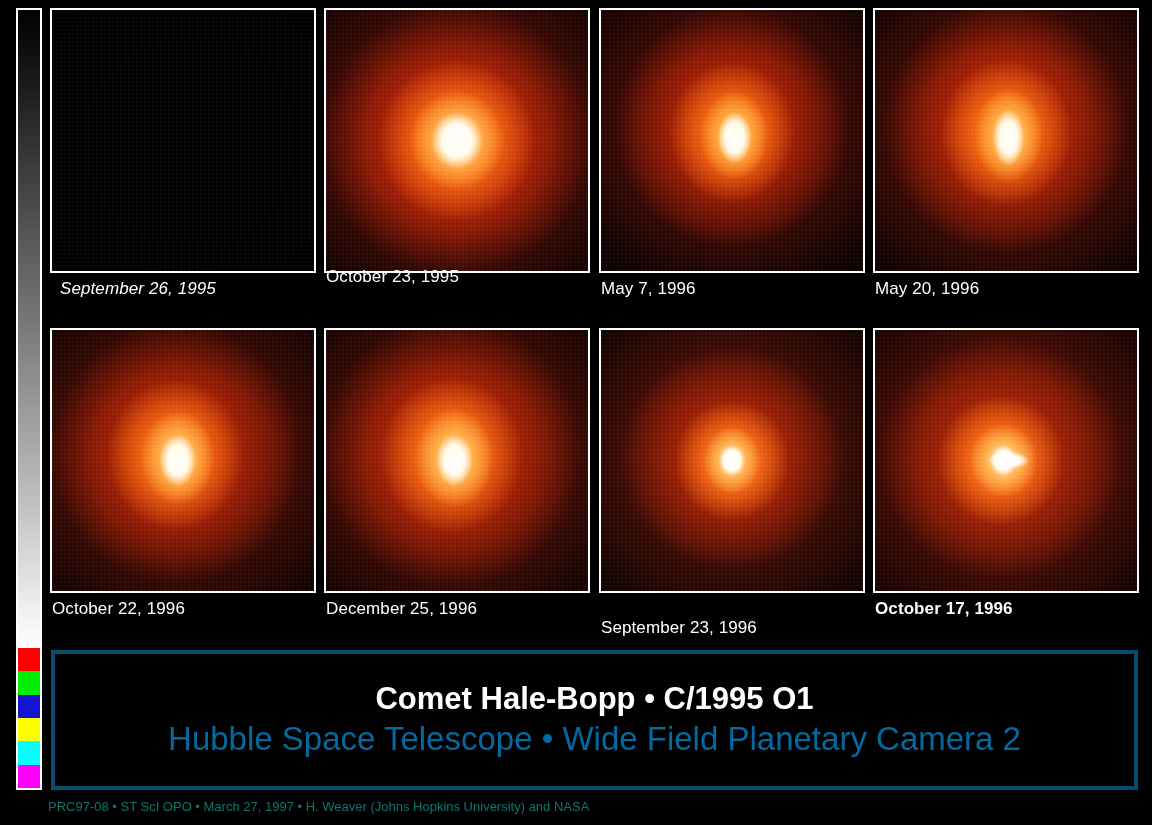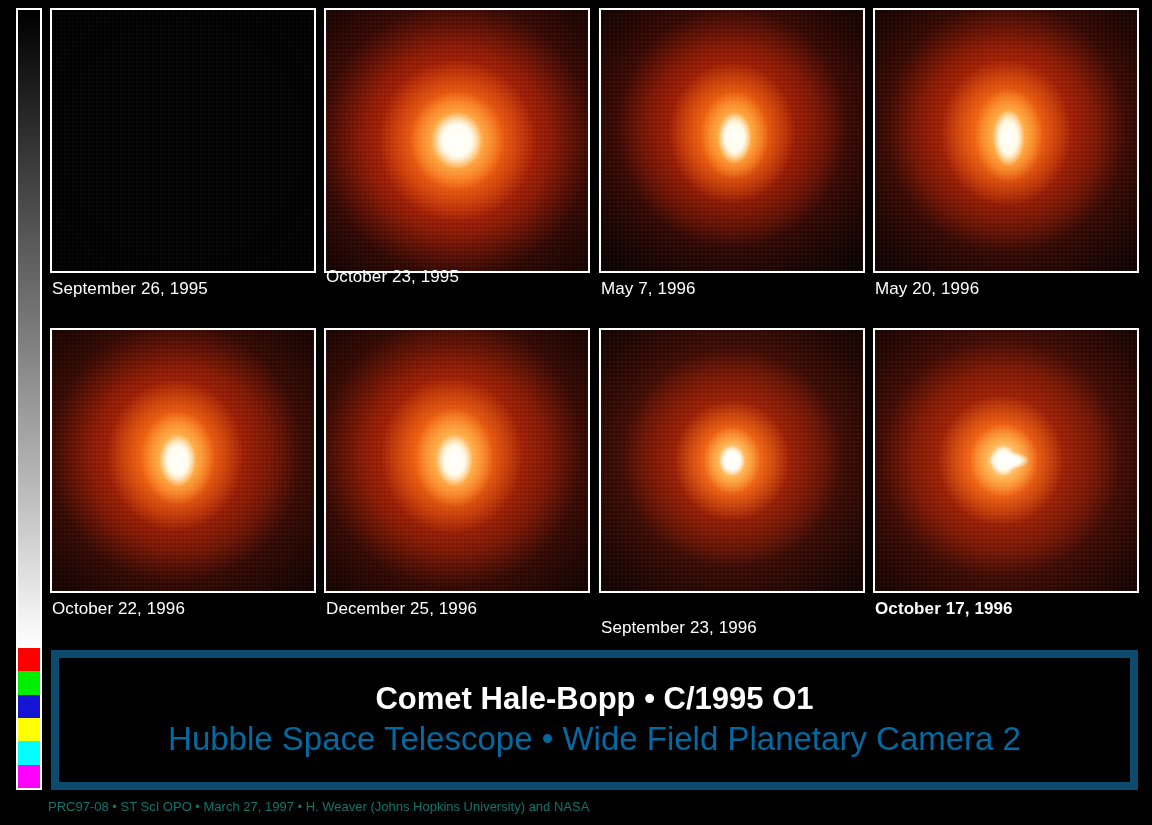--- a/index.html
+++ b/index.html
@@ -93,21 +93,21 @@
     white-space: nowrap;
   }
 
   
   #titlebox {
     position: absolute;
     left: 51px;
     top: 650px;
     width: 1087px;
     height: 140px;
-    border: 8px solid #0c4a6e;
+    border: 4px solid #0c4a6e;
     box-sizing: border-box;
     background: #000000;
     display: flex;
     flex-direction: column;
     align-items: center;
     justify-content: center;
   }
   #title-main {
     color: #ffffff;
     font-family: "Liberation Sans", sans-serif;
@@ -159,21 +159,21 @@
         radial-gradient(ellipse 17% 15% at 63% 35%, #ffffff 0%, #fff4d2 42%, rgba(255,190,90,0) 100%),
         radial-gradient(ellipse 34% 32% at 55% 40%, #ffd27a 0%, #ff9a28 45%, rgba(255,110,10,0) 100%),
         radial-gradient(ellipse 52% 50% at 52% 42%, #ff8c1e 0%, #f2620c 45%, rgba(200,40,0,0) 100%),
         radial-gradient(ellipse 76% 72% at 50% 44%, #e04608 0%, #b82200 52%, rgba(90,10,0,0) 100%),
         radial-gradient(ellipse 105% 100% at 50% 46%, #8e1600 0%, #4a0800 60%, #120100 100%),
         #050000;">
       <div class="grain"></div>
       <div class="vignette"></div>
     </div>
   </div>
-  <div class="caption" style="left:52px; top:279px;">September 26, 1995</div>
+  <div class="caption" style="left:60px; top:279px;font-style:italic;">September 26, 1995</div>
 
   <div class="panel" style="left:324px; top:8px; width:266px; height:265px;">
     <div class="panel-img" style="background:
         radial-gradient(ellipse 10% 11% at 50% 50%, #ffffff 0%, #fffcf0 55%, rgba(255,215,140,0) 100%),
         radial-gradient(ellipse 18% 19% at 50% 50%, #fff0c0 0%, #ffa840 50%, rgba(255,130,20,0) 100%),
         radial-gradient(ellipse 30% 31% at 50% 50%, #ff9130 0%, #f2600c 48%, rgba(190,35,0,0) 100%),
         radial-gradient(ellipse 52% 52% at 50% 50%, #d83c06 0%, #a81c00 50%, rgba(80,8,0,0) 100%),
         radial-gradient(ellipse 90% 85% at 50% 46%, #7e1200 0%, #3c0600 62%, #0e0100 100%),
         linear-gradient(to bottom, rgba(120,20,0,0.25) 0%, rgba(0,0,0,0) 55%, rgba(0,0,0,0.55) 100%),
         #040000;">

